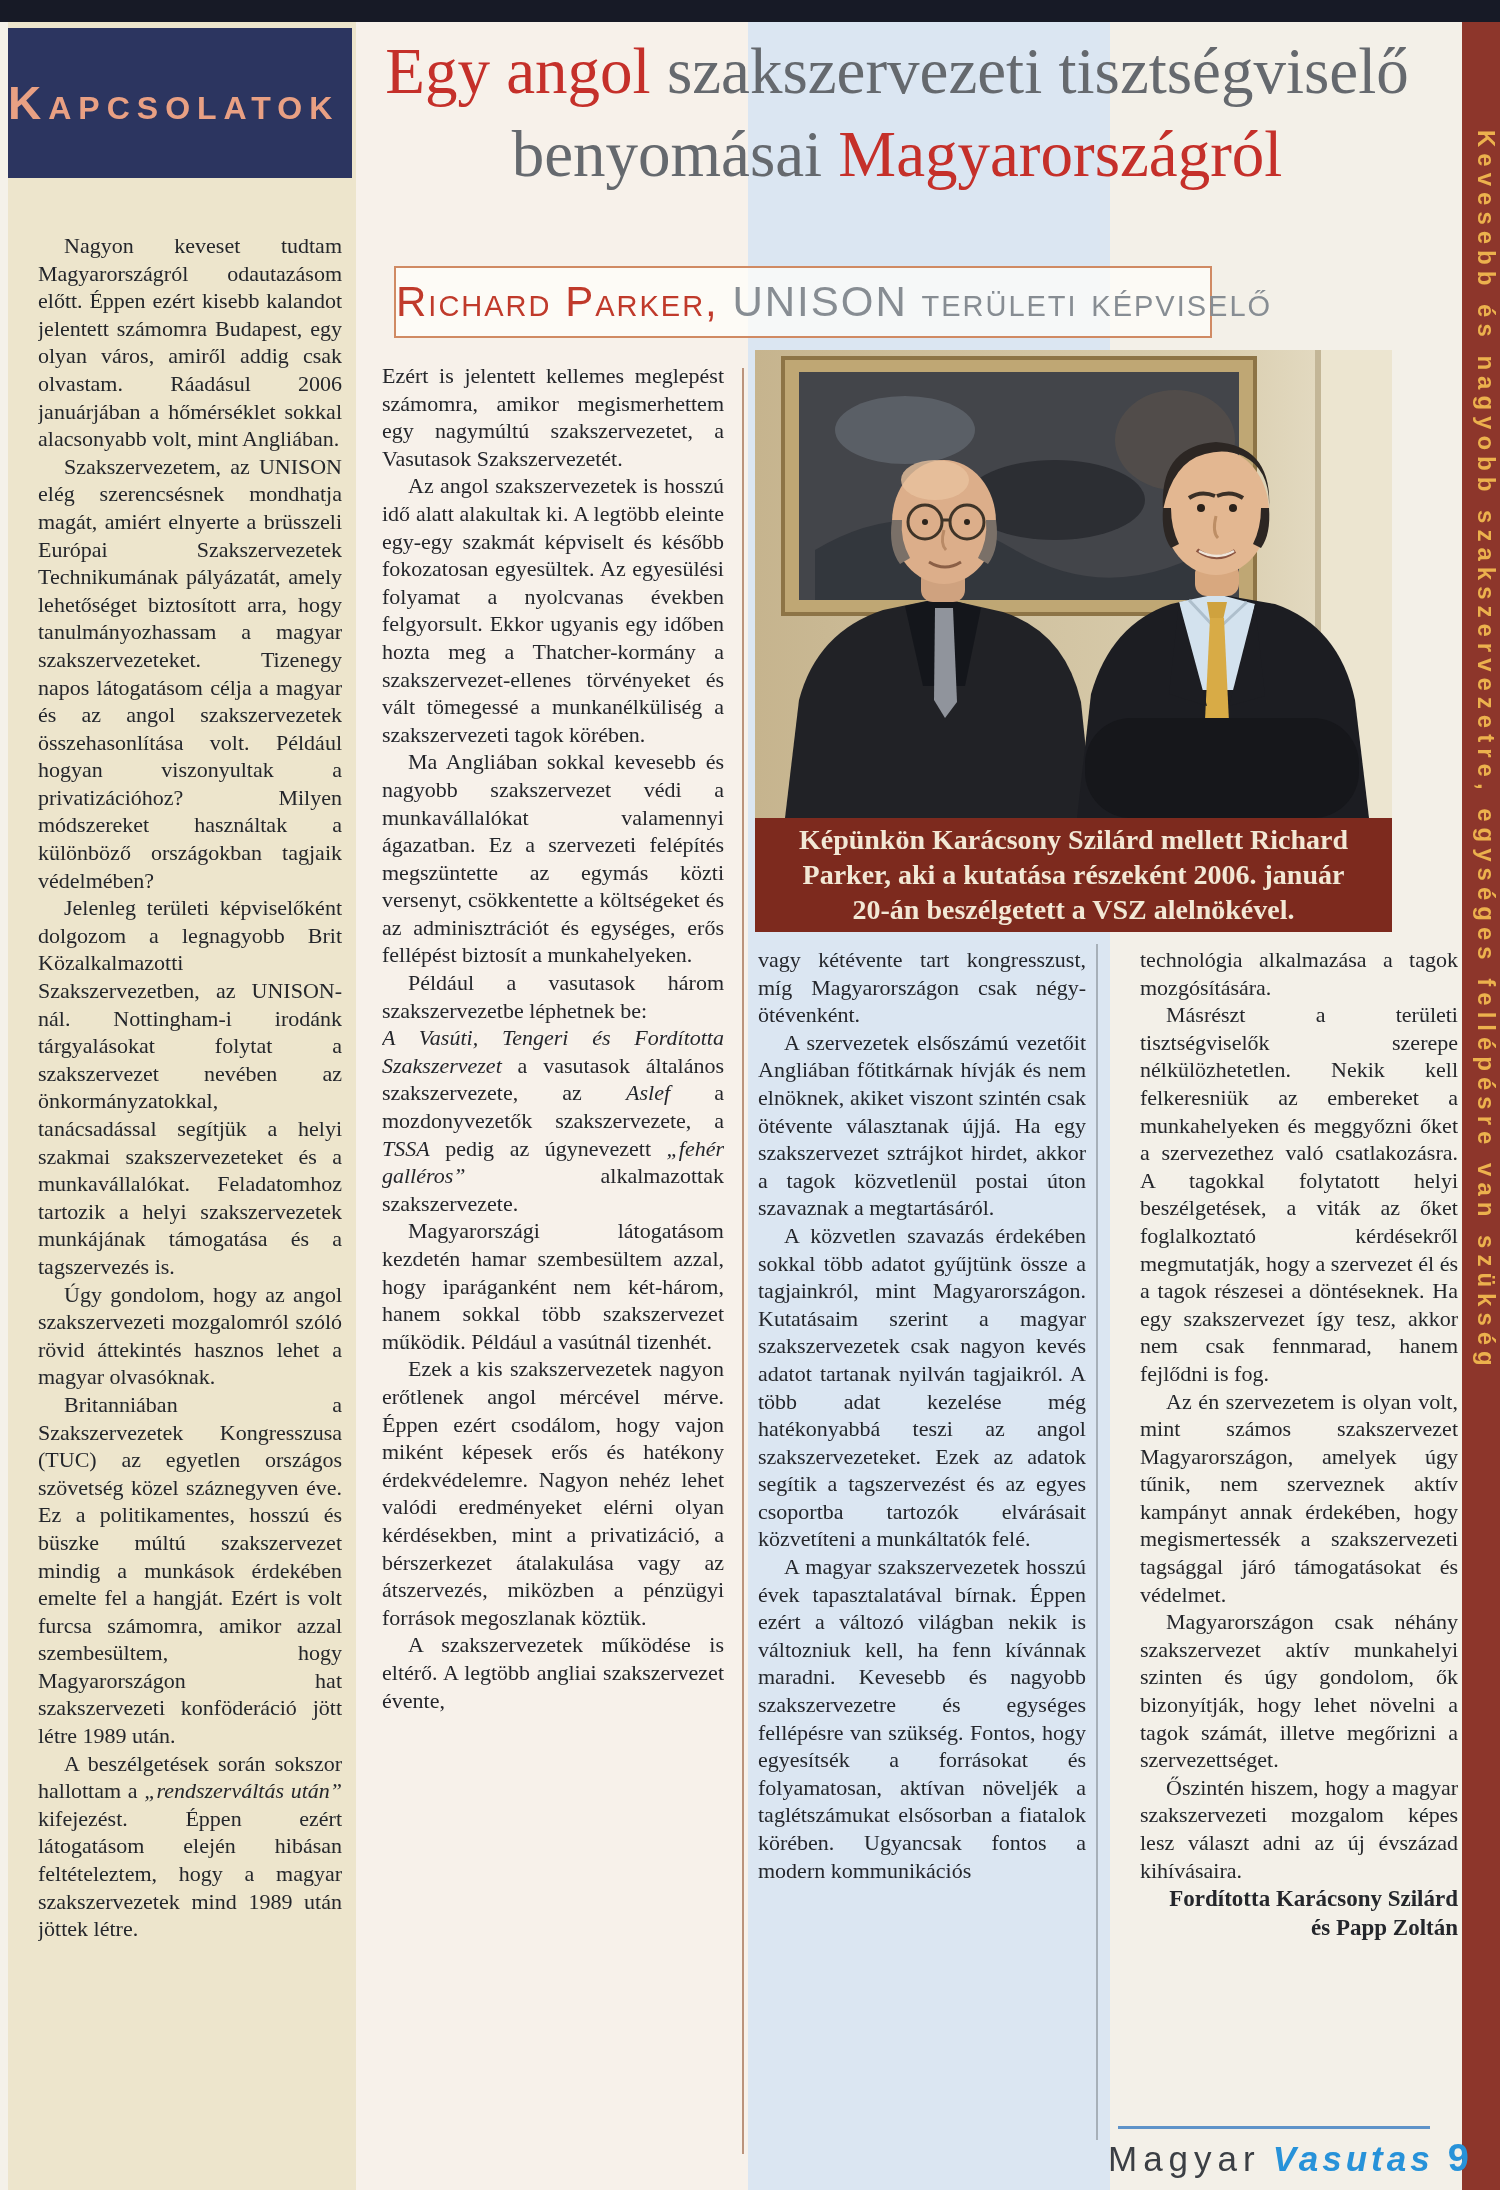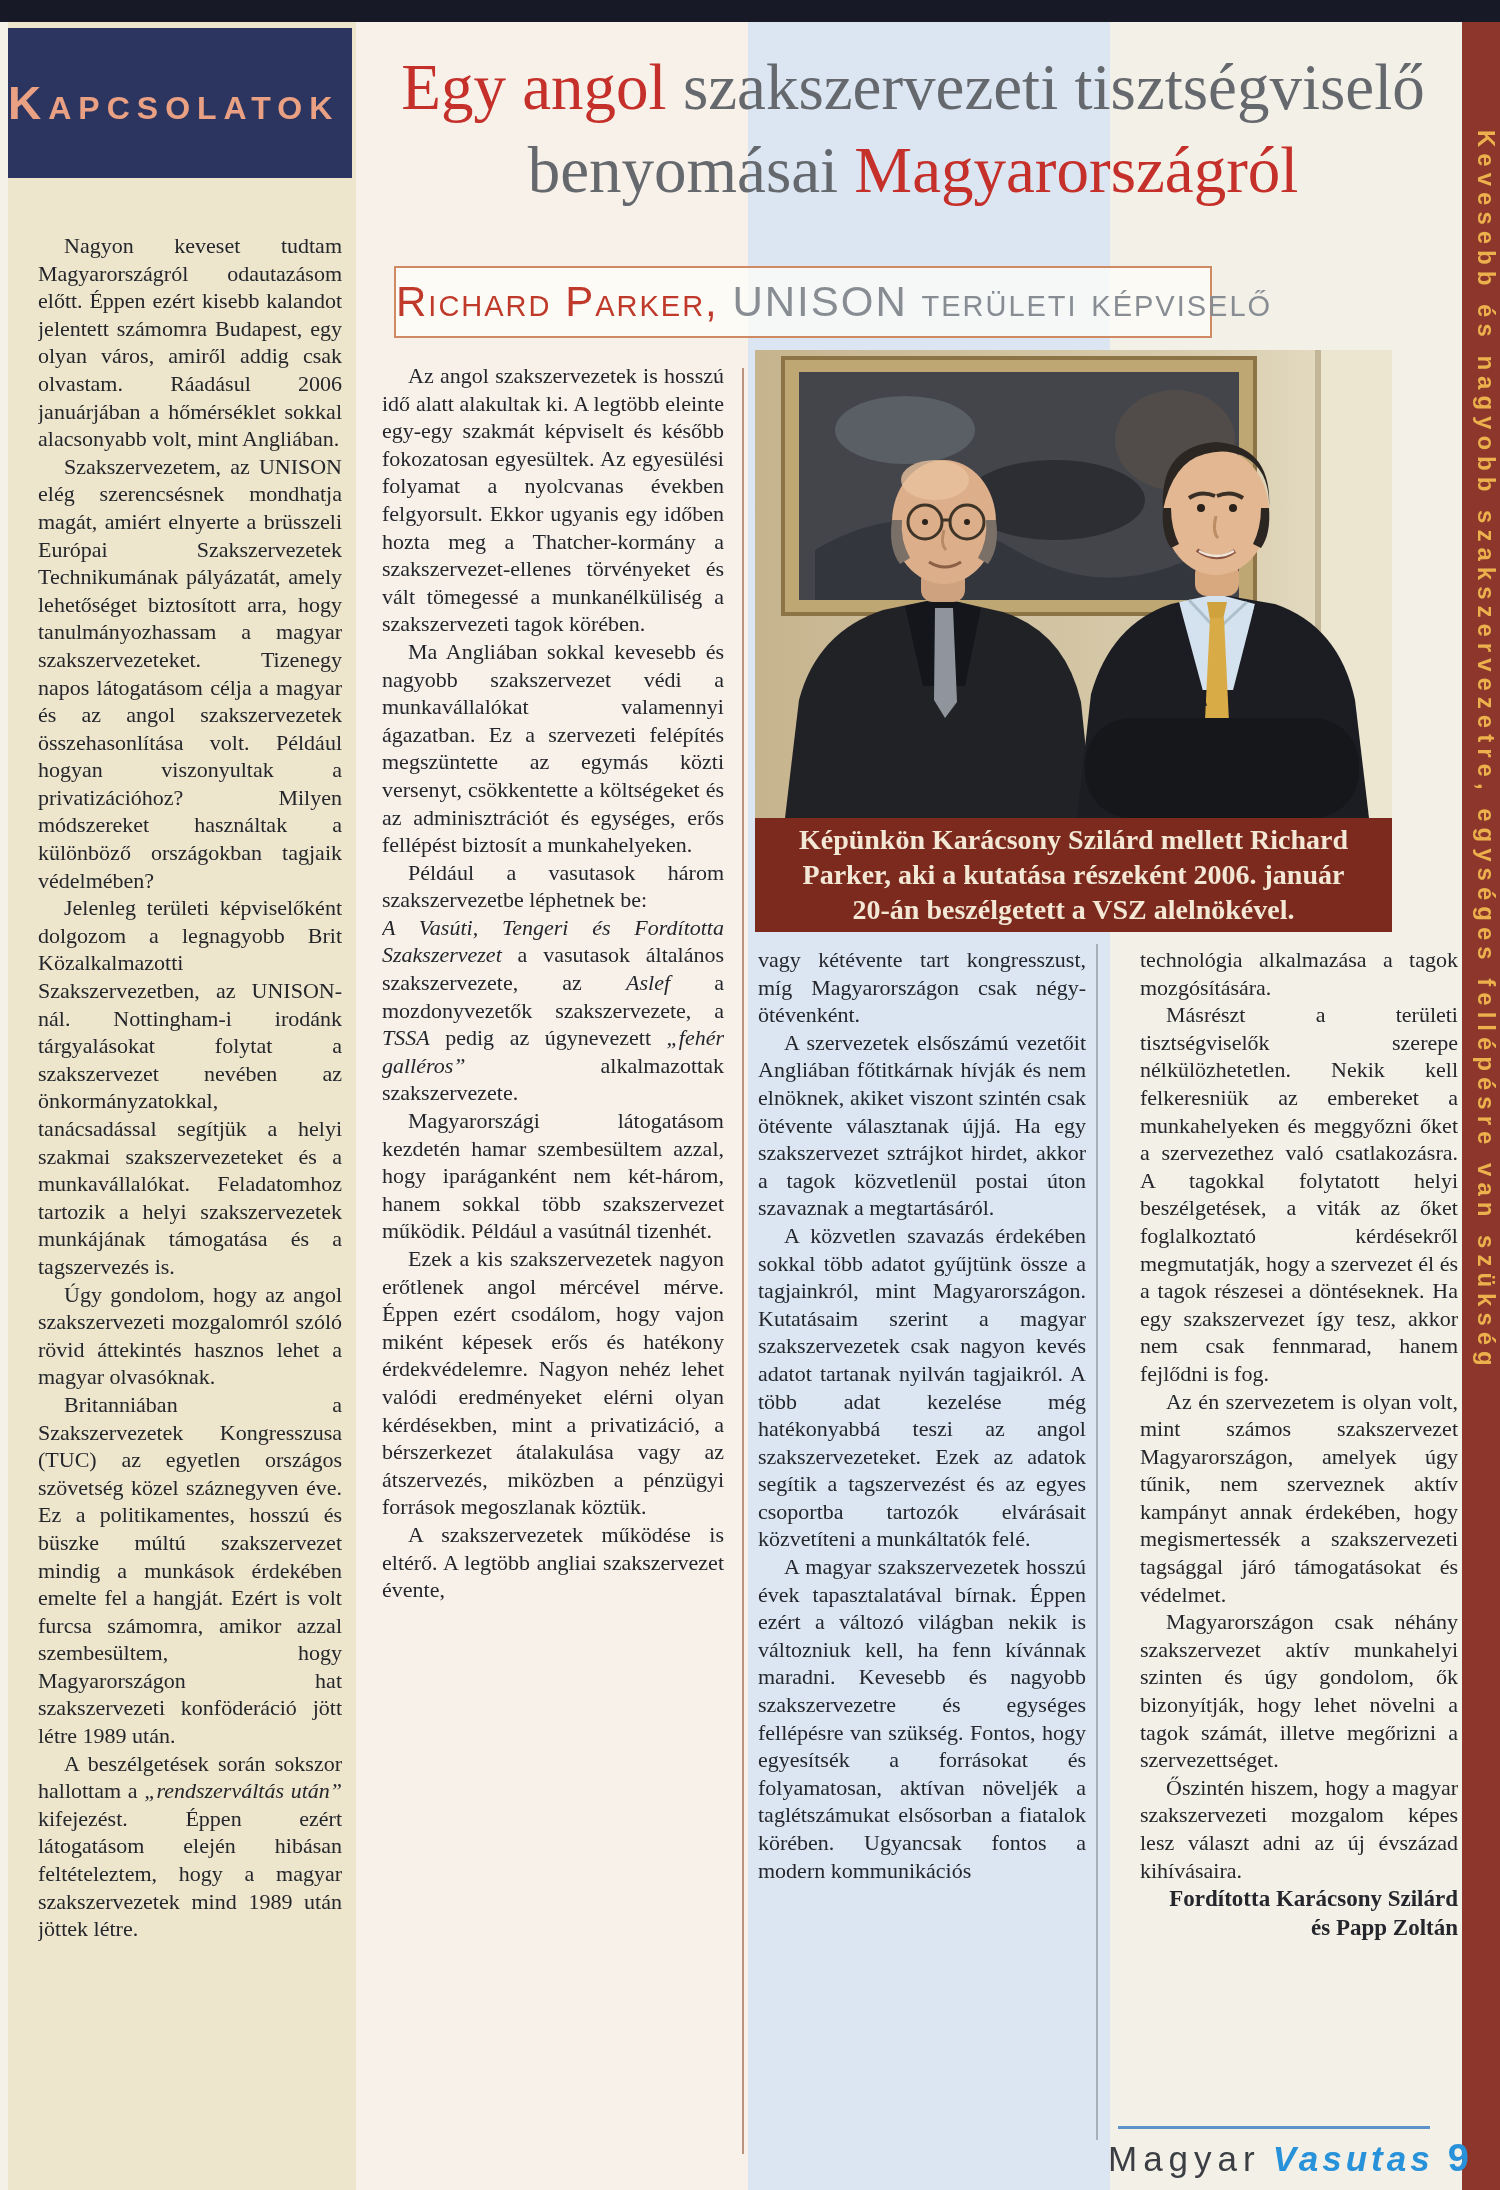--- a/index.html
+++ b/index.html
@@ -11,21 +11,21 @@
   .band-pink{left:356px;width:392px;background:#f7f1ea;}
   .band-blue{left:748px;width:362px;background:#dbe6f2;}
   .band-right{left:1110px;width:352px;background:#f3f0e8;}
   .cream-panel{position:absolute;left:8px;top:22px;width:348px;height:2168px;background:#ede5cc;}
   
   .kapcsolatok{position:absolute;left:8px;top:28px;width:344px;height:150px;background:#2c3560;
       font-family:"Liberation Sans",sans-serif;font-weight:bold;font-variant:small-caps;
       color:#e9a083;font-size:46px;letter-spacing:7px;text-align:center;line-height:150px;
       padding-right:26px;box-sizing:border-box;}
   
-  .title{position:absolute;left:360px;top:30px;width:1074px;margin:16px;text-align:center;
+  .title{position:absolute;left:360px;top:30px;width:1074px;margin:0;text-align:center;
       font-weight:normal;font-size:65px;line-height:83px;letter-spacing:0;}
   .title .red{color:#c5302a;}
   .title .gray{color:#65696e;}
   
   .subtitle{position:absolute;left:394px;top:266px;width:818px;height:72px;box-sizing:border-box;
       border:2px solid #d08a63;background:rgba(255,253,250,0.75);text-align:center;
       font-family:"Liberation Sans",sans-serif;font-size:42px;line-height:68px;letter-spacing:2px;white-space:nowrap;}
   .subtitle .sc{font-variant:small-caps;}
   .sub-red{color:#c03a2b;}
   .sub-gray{color:#878d93;}
@@ -83,20 +83,21 @@
   <div class="col col1">
     <p class="para">Nagyon keveset tudtam Magyarországról odautazásom előtt. Éppen ezért kisebb kalandot jelentett számomra Budapest, egy olyan város, amiről addig csak olvastam. Ráadásul 2006 januárjában a hőmérséklet sokkal alacsonyabb volt, mint Angliában.</p>
     <p class="para">Szakszervezetem, az UNISON elég szerencsésnek mondhatja magát, amiért elnyerte a brüsszeli Európai Szakszervezetek Technikumának pályázatát, amely lehetőséget biztosított arra, hogy tanulmányozhassam a magyar szakszervezeteket. Tizenegy napos látogatásom célja a magyar és az angol szakszervezetek összehasonlítása volt. Például hogyan viszonyultak a privatizációhoz? Milyen módszereket használtak a különböző országokban tagjaik védelmében?</p>
     <p class="para">Jelenleg területi képviselőként dolgozom a legnagyobb Brit Közalkalmazotti Szakszervezetben, az UNISON-nál. Nottingham-i irodánk tárgyalásokat folytat a szakszervezet nevében az önkormányzatokkal, tanácsadással segítjük a helyi szakmai szakszervezeteket és a munkavállalókat. Feladatomhoz tartozik a helyi szakszervezetek munkájának támogatása és a tagszervezés is.</p>
     <p class="para">Úgy gondolom, hogy az angol szakszervezeti mozgalomról szóló rövid áttekintés hasznos lehet a magyar olvasóknak.</p>
     <p class="para">Britanniában a Szakszervezetek Kongresszusa (TUC) az egyetlen országos szövetség közel száznegyven éve. Ez a politikamentes, hosszú és büszke múltú szakszervezet mindig a munkások érdekében emelte fel a hangját. Ezért is volt furcsa számomra, amikor azzal szembesültem, hogy Magyarországon hat szakszervezeti konföderáció jött létre 1989 után.</p>
     <p class="para"><span>A beszélgetések során sokszor hallottam a </span><span class="ital">„rendszerváltás után”</span><span> kifejezést. Éppen ezért látogatásom elején hibásan feltételeztem, hogy a magyar szakszervezetek mind 1989 után jöttek létre.</span></p>
   </div>
 
   <div class="col col2">
+    <p class="para noindent">Ezért is jelentett kellemes meglepést számomra, amikor megismerhettem egy nagymúltú szakszervezetet, a Vasutasok Szakszervezetét.</p>
     <p class="para">Az angol szakszervezetek is hosszú idő alatt alakultak ki. A legtöbb eleinte egy-egy szakmát képviselt és később fokozatosan egyesültek. Az egyesülési folyamat a nyolcvanas években felgyorsult. Ekkor ugyanis egy időben hozta meg a Thatcher-kormány a szakszervezet-ellenes törvényeket és vált tömegessé a munkanélküliség a szakszervezeti tagok körében.</p>
     <p class="para">Ma Angliában sokkal kevesebb és nagyobb szakszervezet védi a munkavállalókat valamennyi ágazatban. Ez a szervezeti felépítés megszüntette az egymás közti versenyt, csökkentette a költségeket és az adminisztrációt és egységes, erős fellépést biztosít a munkahelyeken.</p>
     <p class="para">Például a vasutasok három szakszervezetbe léphetnek be:</p>
     <p class="para noindent"><span class="ital">A Vasúti, Tengeri és Fordította Szakszervezet</span><span> a vasutasok általános szakszervezete, az </span><span class="ital">Aslef</span><span> a mozdonyvezetők szakszervezete, a </span><span class="ital">TSSA</span><span> pedig az úgynevezett </span><span class="ital">„fehér galléros”</span><span> alkalmazottak szakszervezete.</span></p>
     <p class="para">Magyarországi látogatásom kezdetén hamar szembesültem azzal, hogy iparáganként nem két-három, hanem sokkal több szakszervezet működik. Például a vasútnál tizenhét.</p>
     <p class="para">Ezek a kis szakszervezetek nagyon erőtlenek angol mércével mérve. Éppen ezért csodálom, hogy vajon miként képesek erős és hatékony érdekvédelemre. Nagyon nehéz lehet valódi eredményeket elérni olyan kérdésekben, mint a privatizáció, a bérszerkezet átalakulása vagy az átszervezés, miközben a pénzügyi források megoszlanak köztük.</p>
     <p class="para">A szakszervezetek működése is eltérő. A legtöbb angliai szakszervezet évente,</p>
   </div>
 
   <div class="photo">

